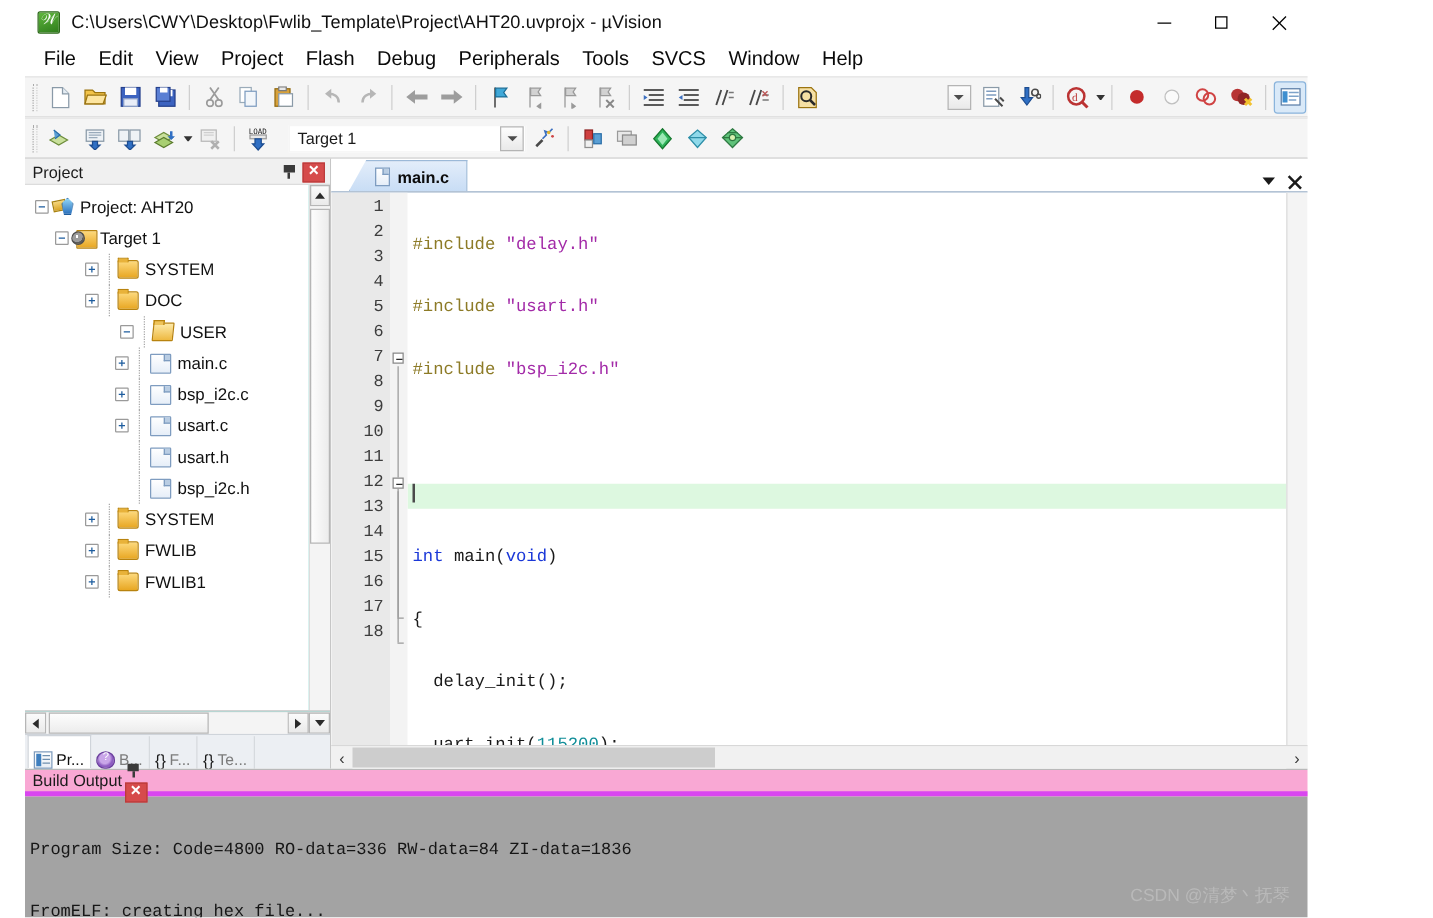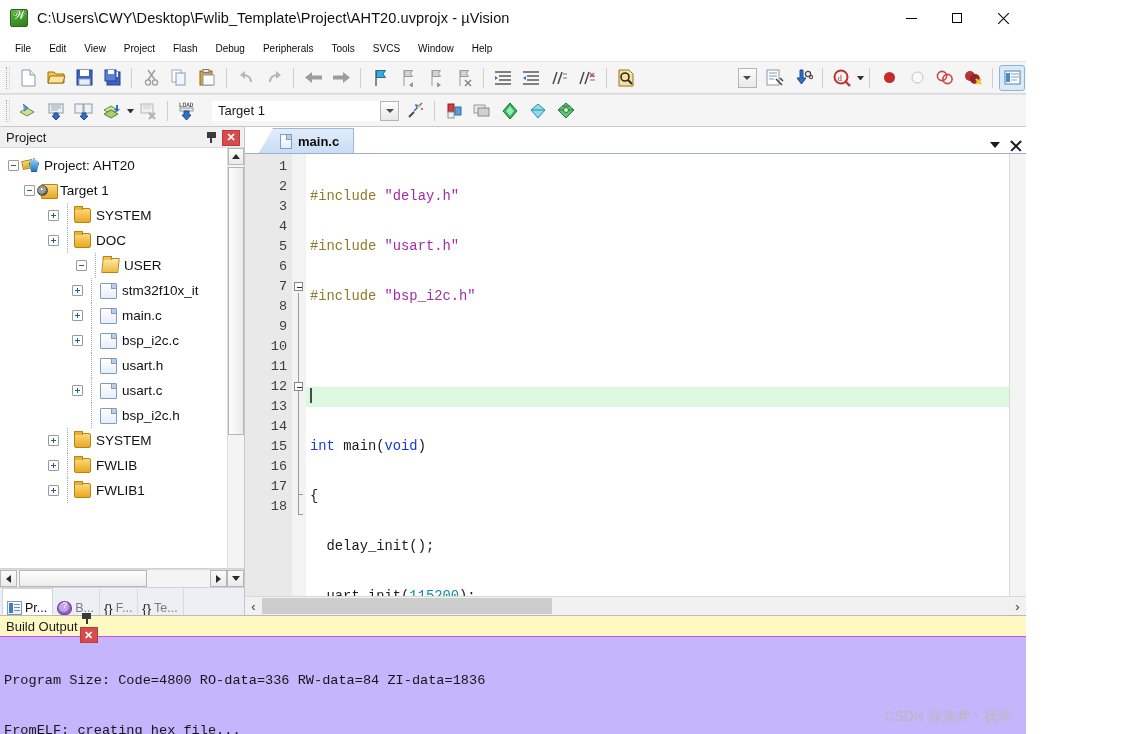--- a/index.html
+++ b/index.html
@@ -10,20 +10,21 @@
     background: #ffffff;
     font-family: "Liberation Sans", sans-serif;
     -webkit-font-smoothing: antialiased;
   }
   #app {
     position: relative;
     width: 1026px; height: 734px;
     background: #ffffff;
     display: flex;
     flex-direction: column;
+    margin-left: 20px;
   }
 
   
   .titlebar {
     height: 36px;
     display: flex;
     align-items: center;
     background: #ffffff;
     flex: 0 0 36px;
     position: relative;
@@ -81,21 +82,21 @@
   .menubar {
     height: 25px;
     flex: 0 0 25px;
     display: flex;
     align-items: center;
     padding-left: 6px;
     background: #ffffff;
     border-bottom: 0;
   }
   .menu-item {
-    font-size: 10px;
+    font-size: 16px;
     color: #0a0a0a;
     padding: 3px 9px 4px 9px;
     white-space: nowrap;
     cursor: default;
   }
 
   
   .toolbar {
     height: 33px;
     flex: 0 0 33px;
@@ -618,32 +619,32 @@
   .build-panel {
     flex: 0 0 119px;
     height: 119px;
     display: flex; flex-direction: column;
     background: #ffffff;
     border-top: 1px solid #b9b9b9;
   }
   .build-head {
     height: 21px; flex: 0 0 21px;
     display: flex; align-items: center;
-    background: #fef9c3;
-    border-bottom: 1px solid #d946ef;
+    background: #f9a8d4;
+    border-bottom: 4px solid #d946ef;
     position: relative;
   }
   .build-body {
     flex: 1 1 auto;
     padding: 4px 0 0 4px;
     font-family: "Liberation Mono", monospace;
     font-size: 13.6px;
     color: #161616;
     overflow: hidden;
-    background: #c4b5fd;
+    background: #a3a3a3;
     white-space: pre;
   }
   .bl { height: 20px; line-height: 20px; white-space: pre; }
 
   .watermark {
     position: absolute;
     right: 14px; bottom: 8px;
     font-size: 14px;
     color: #b9b9b9;
     white-space: nowrap;
@@ -1054,45 +1055,39 @@
             <div class="exp"></div>
             <div class="dotline"></div>
             <div class="ico fopen"></div>
             <span class="tlabel">USER</span>
           </div>
 
           <div class="trow" style="padding-left:72px">
             <div class="exp plus"></div>
             <div class="dotline"></div>
             <div class="ico file"></div>
-            <span class="tlabel">stm32f10x_it</span>
-          </div>
-          <div class="trow" style="padding-left:72px">
-            <div class="exp plus"></div>
-            <div class="dotline"></div>
-            <div class="ico file"></div>
             <span class="tlabel">main.c</span>
           </div>
           <div class="trow" style="padding-left:72px">
             <div class="exp plus"></div>
             <div class="dotline"></div>
             <div class="ico file"></div>
             <span class="tlabel">bsp_i2c.c</span>
           </div>
           <div class="trow" style="padding-left:72px">
+            <div class="exp plus"></div>
+            <div class="dotline"></div>
+            <div class="ico file"></div>
+            <span class="tlabel">usart.c</span>
+          </div>
+          <div class="trow" style="padding-left:72px">
             <div class="exp-spacer"></div>
             <div class="dotline"></div>
             <div class="ico file"></div>
             <span class="tlabel">usart.h</span>
-          </div>
-          <div class="trow" style="padding-left:72px">
-            <div class="exp plus"></div>
-            <div class="dotline"></div>
-            <div class="ico file"></div>
-            <span class="tlabel">usart.c</span>
           </div>
           <div class="trow" style="padding-left:72px">
             <div class="exp-spacer"></div>
             <div class="dotline"></div>
             <div class="ico file"></div>
             <span class="tlabel">bsp_i2c.h</span>
           </div>
 
           <div class="trow" style="padding-left:48px">
             <div class="exp plus"></div>

